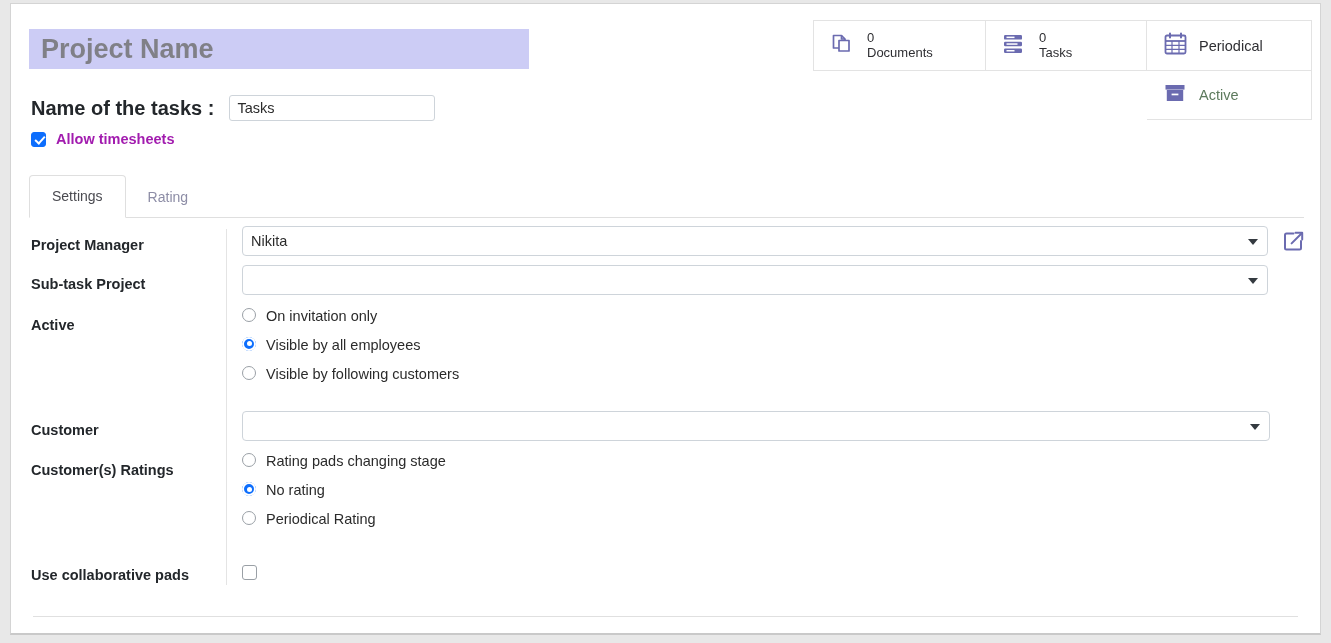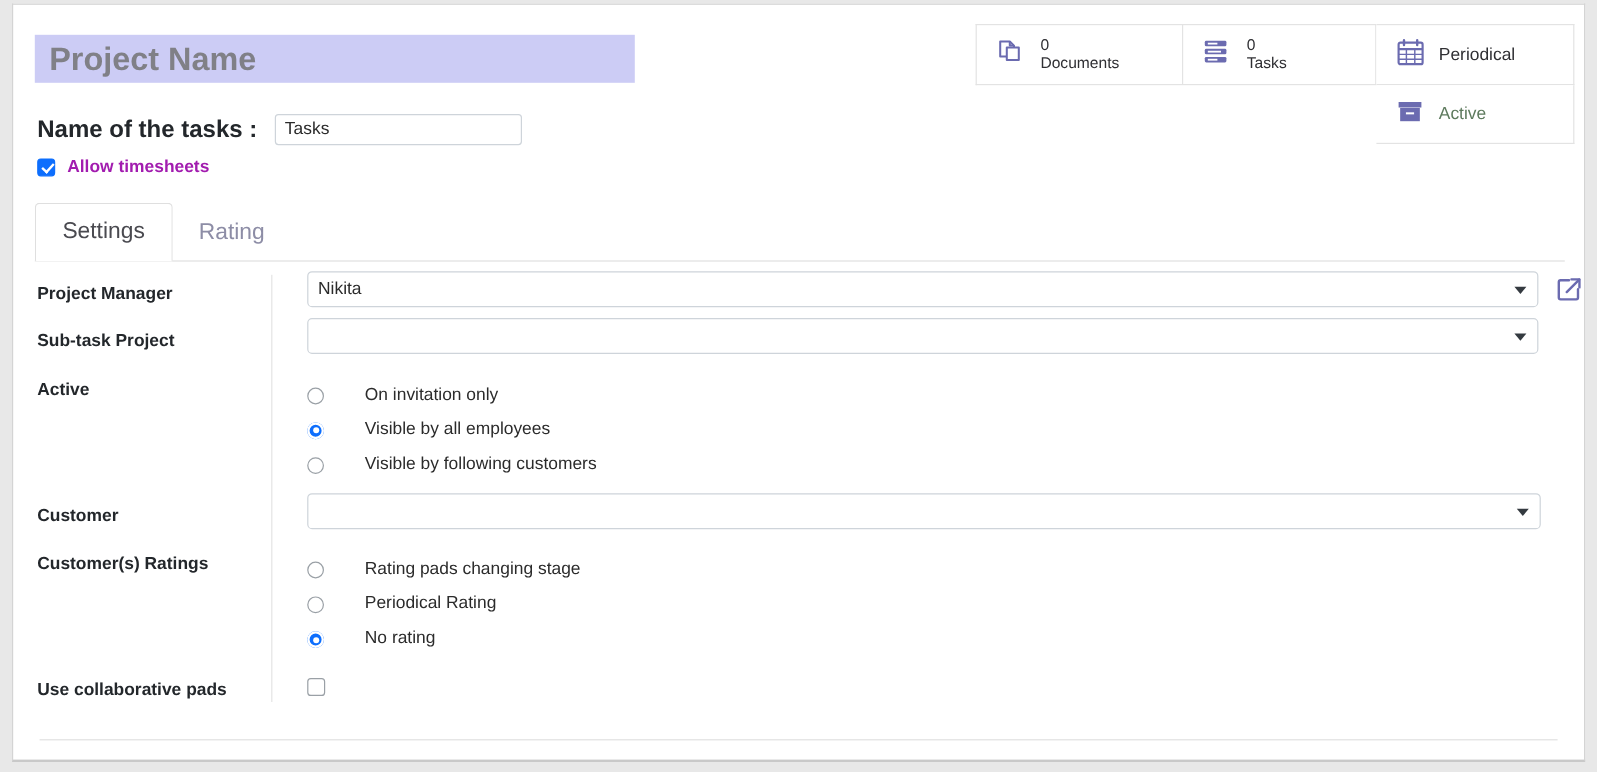--- a/index.html
+++ b/index.html
@@ -123,21 +123,21 @@
     position: absolute;
     left: 18px; top: 166px;
     width: 1275px;
     height: 48px;
     border-bottom: 1px solid #dfdfdf;
     display: flex;
     align-items: flex-end;
   }
   .tab {
     padding: 12px 22px 13px 22px;
-    font-size: 19px;
+    font-size: 14px;
     cursor: pointer;
     position: relative;
     top: 1px;
   }
   .tab.active {
     color: #4a4a50;
     background: #fff;
     border: 1px solid #dfdfdf;
     border-bottom: 1px solid #fff;
     border-radius: 4px 4px 0 0;
@@ -159,21 +159,21 @@
   .frow { display: flex; align-items: flex-start; margin-bottom: 0; }
   .flabel {
     width: 195px;
     flex: none;
     font-size: 14.5px;
     font-weight: bold;
     color: #23272b;
     padding-top: 8px;
     line-height: 1.55;
   }
-  .fctl { flex: 1; padding-left: 30px; }
+  .fctl { flex: 1; padding-left: 16px; }
 
   .select {
     position: relative;
     height: 30px;
     border: 1px solid #ced4da;
     border-radius: 4px;
     background: #fff;
     display: flex;
     align-items: center;
     padding: 0 26px 0 8px;
@@ -198,24 +198,23 @@
   .ext-link {
     margin-left: 14px;
     cursor: pointer;
     flex: none;
     display: flex;
     align-items: center;
   }
 
   .radio-list { padding-top: 2px; }
   .radio-item {
-    display: flex; align-items: flex-end;
+    display: flex; align-items: flex-start;
     height: 29px;
     cursor: pointer;
-    gap: 24px;
   }
   .rb {
     width: 14px; height: 14px;
     border-radius: 50%;
     border: 1px solid #9aa0a6;
     background: #fff;
     flex: none;
     position: relative;
   }
   .rb.sel { border-color: #0d6efd; border-width: 1px; background: #0d6efd; }
@@ -405,26 +404,26 @@
     <div class="gap-b"></div>
 
     <div class="frow">
       <div class="flabel">Customer(s) Ratings</div>
       <div class="fctl radio-list">
         <div class="radio-item">
           <span class="rb"></span>
           <span class="radio-lbl">Rating pads changing stage</span>
         </div>
         <div class="radio-item">
+          <span class="rb sel"></span>
+          <span class="radio-lbl">No rating</span>
+        </div>
+        <div class="radio-item">
           <span class="rb"></span>
           <span class="radio-lbl">Periodical Rating</span>
-        </div>
-        <div class="radio-item">
-          <span class="rb sel"></span>
-          <span class="radio-lbl">No rating</span>
         </div>
       </div>
     </div>
 
     <div class="gap-c"></div>
 
     <div class="frow">
       <div class="flabel">Use collaborative pads</div>
       <div class="fctl">
         <span class="cb" style="margin-top:9px;"></span>

